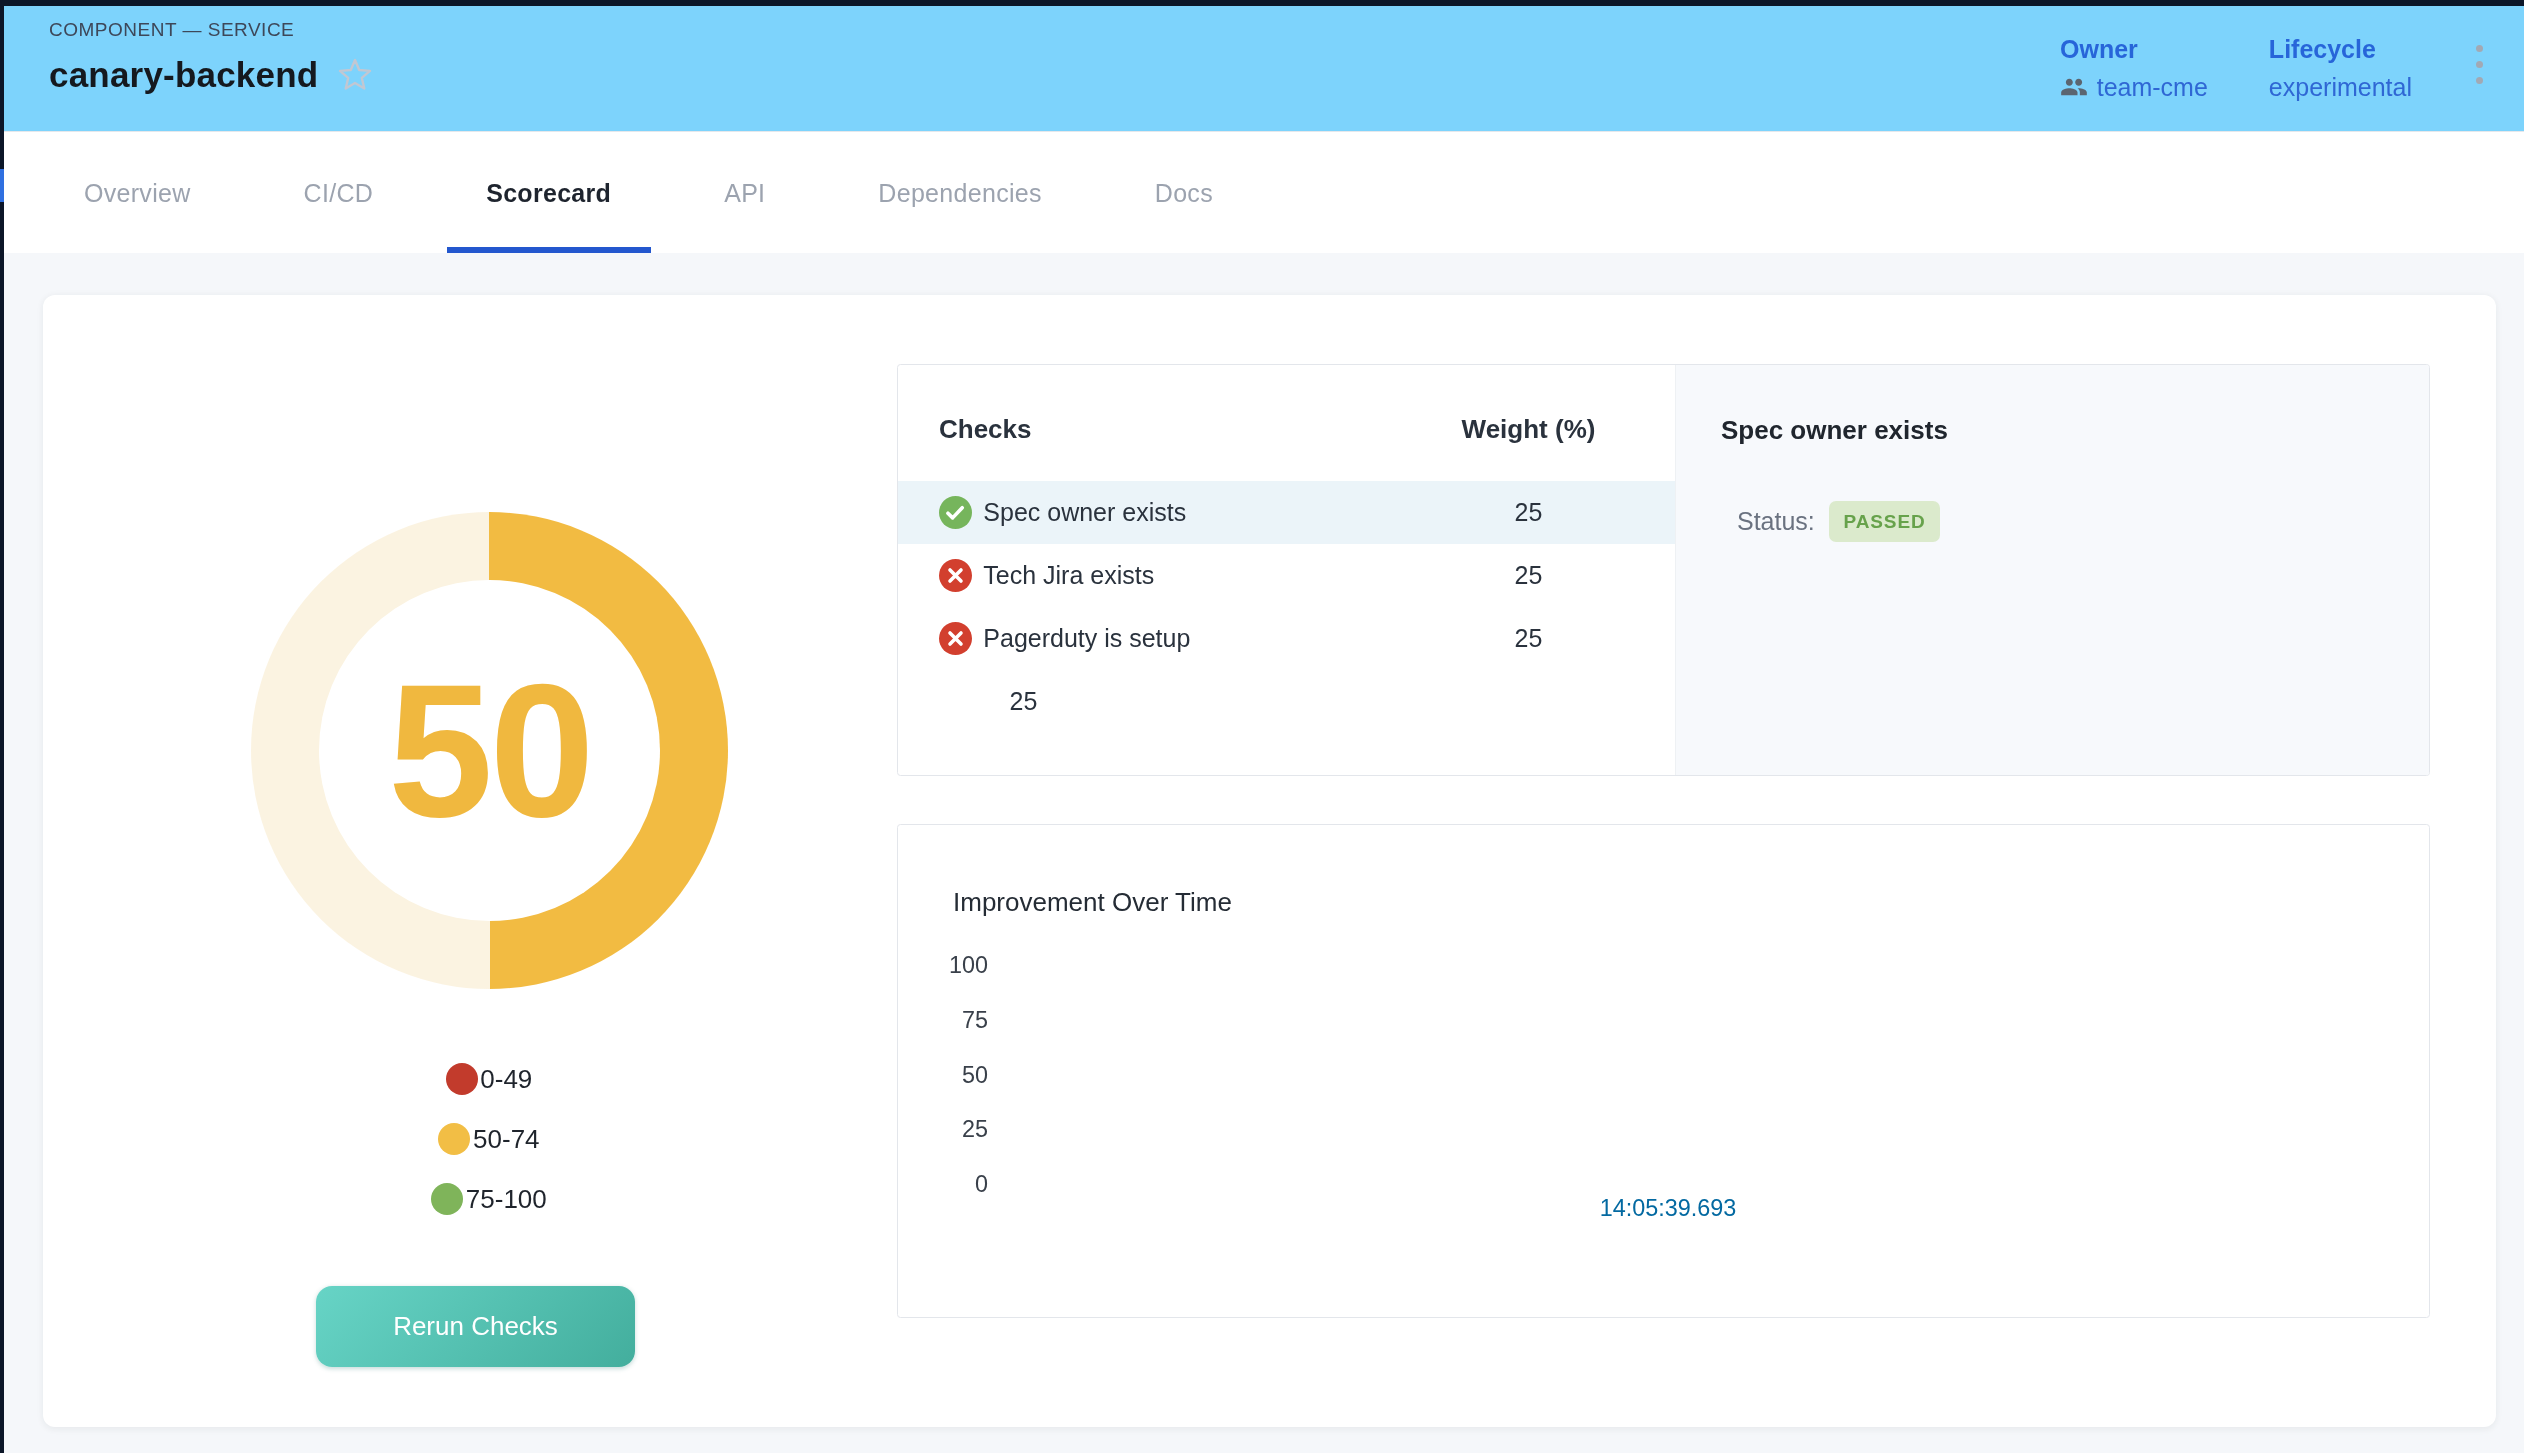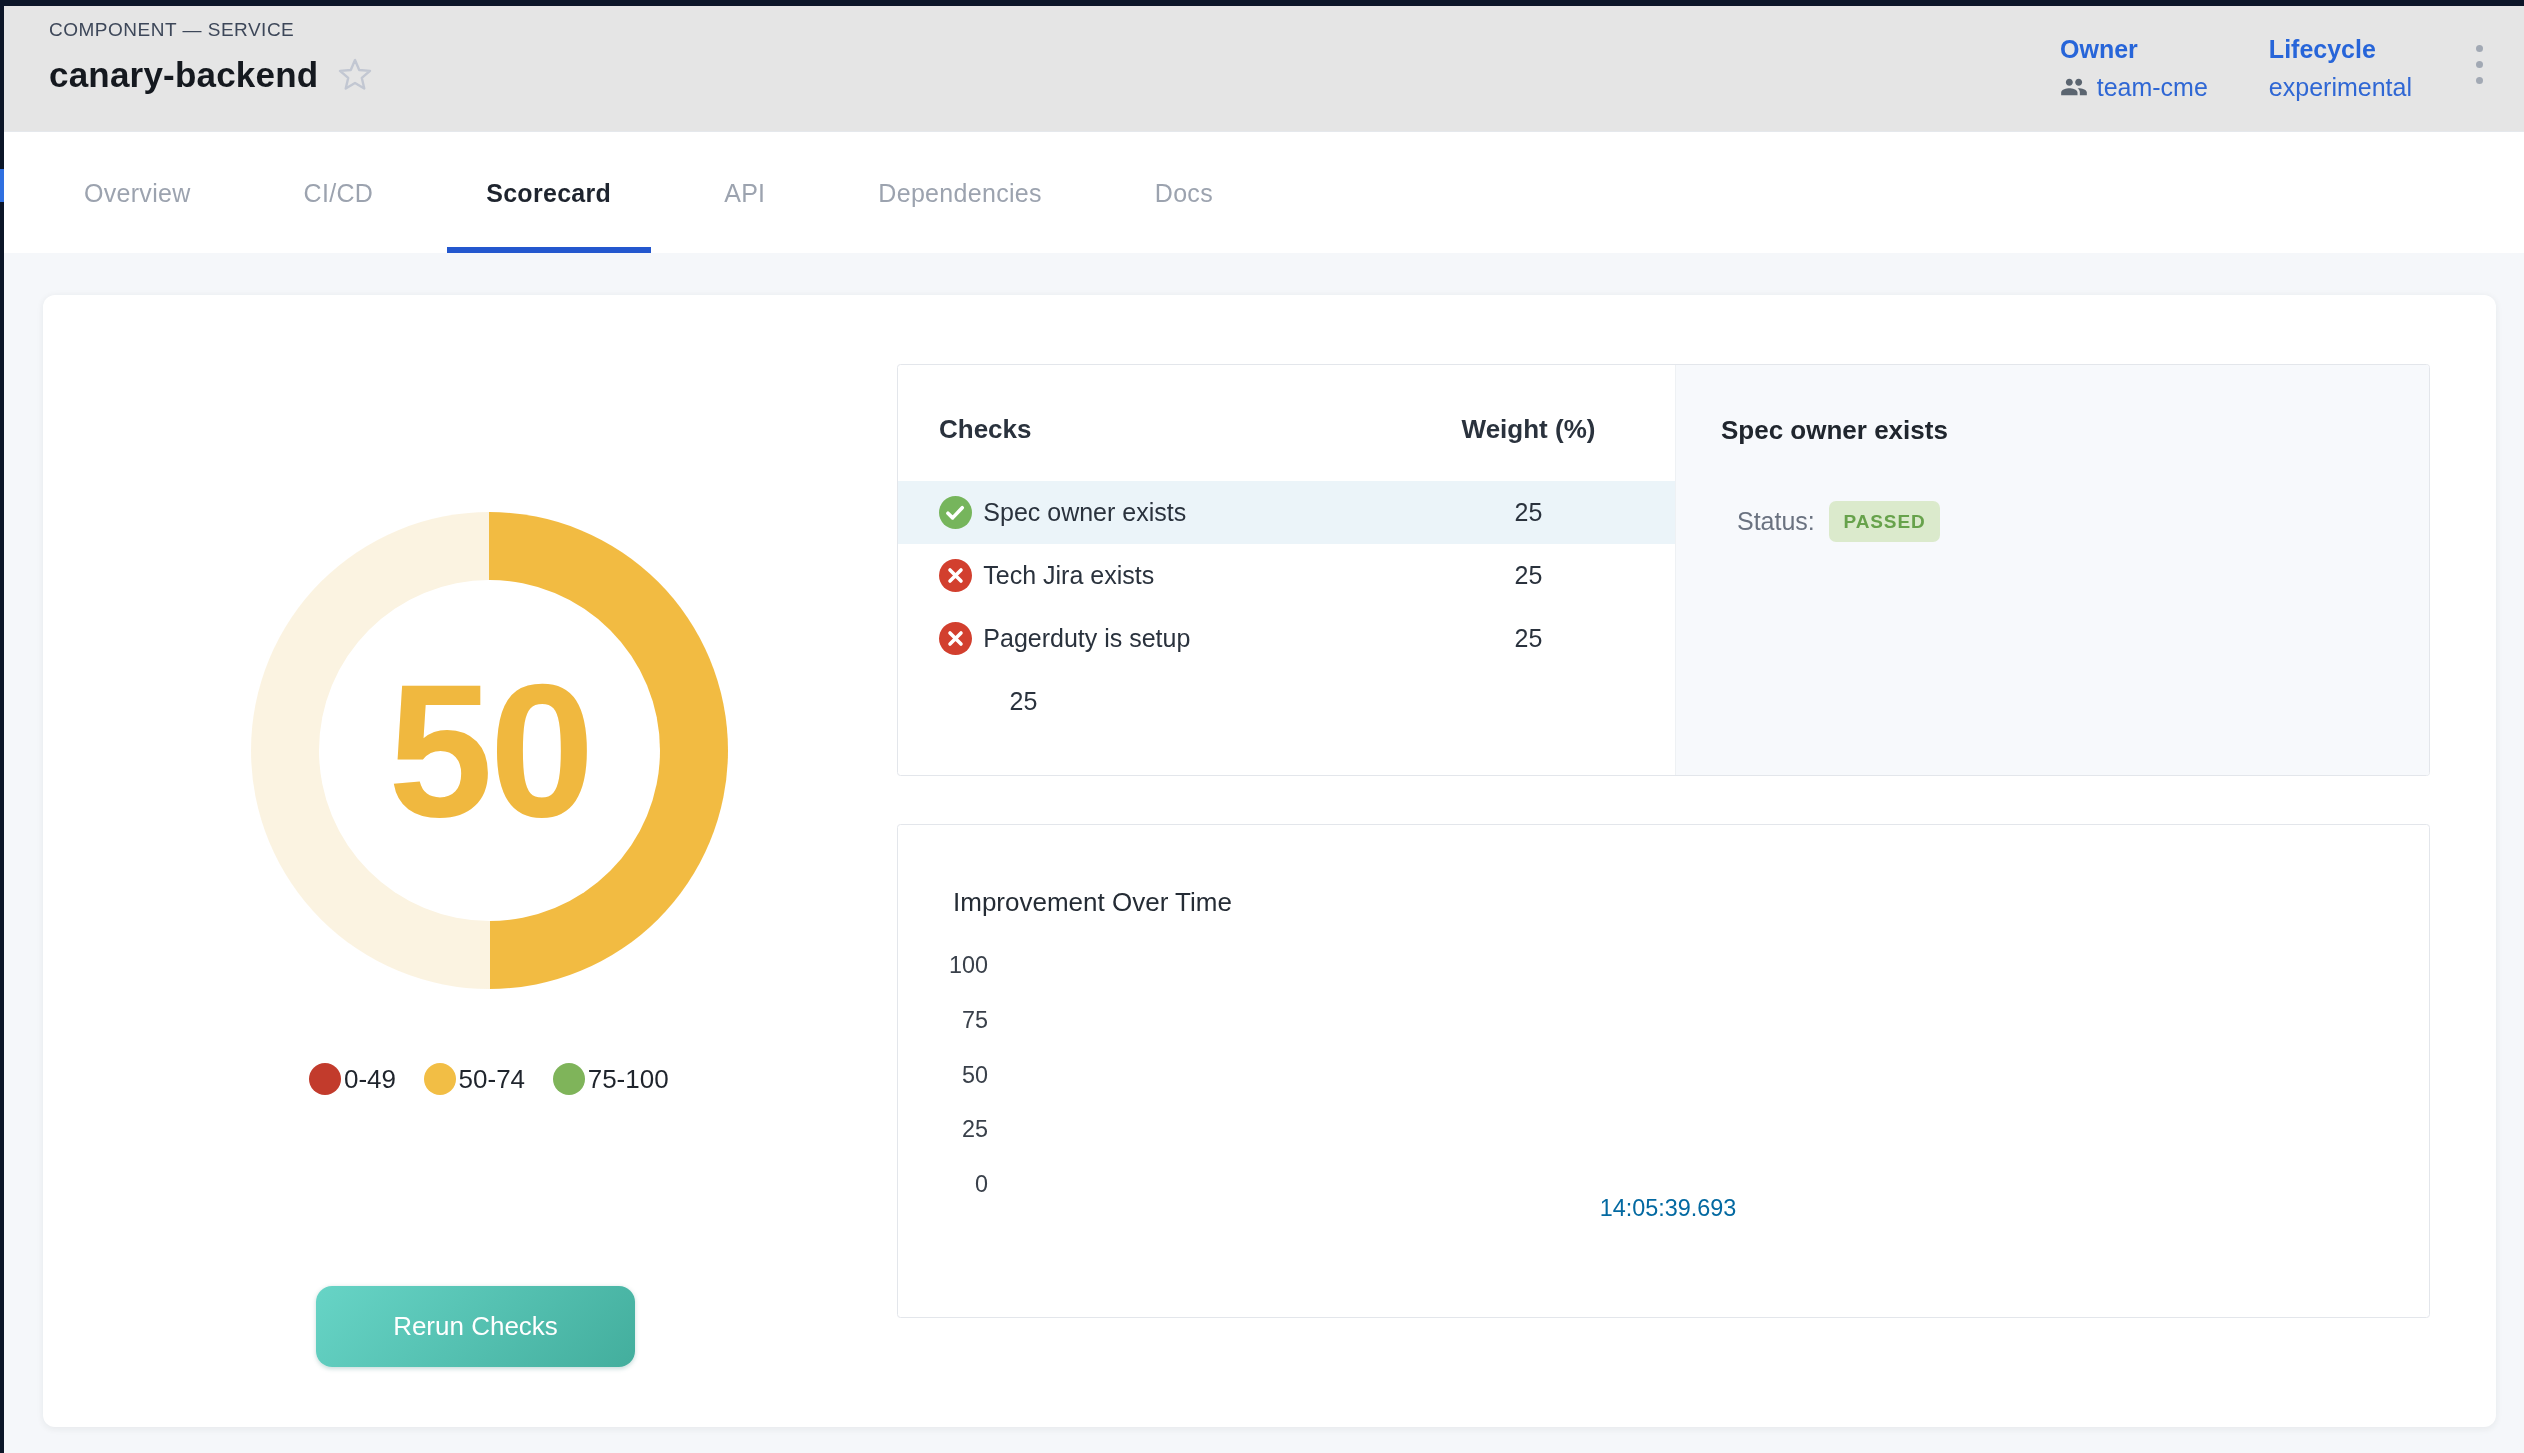--- a/index.html
+++ b/index.html
@@ -6,21 +6,21 @@
   html,body { width:2525px; height:1454px; overflow:hidden;
     font-family:"Liberation Sans", sans-serif; background:#ffffff; }
   .app { position:relative; width:2525px; height:1454px; }
 
   
   .edge-top { position:absolute; top:0; left:0; width:100%; height:6px; background:#0C1628; z-index:50; }
   .edge-left { position:absolute; top:0; left:0; width:4.3px; height:100%; background:#0C1628; z-index:50; }
   .edge-left-accent { position:absolute; top:169px; left:0; width:4.3px; height:33px; background:#2F6FE0; z-index:51; }
 
   
-  .entity-header { position:absolute; top:0; left:0; right:0; height:132px; background:#e5e5e5;
+  .entity-header { position:absolute; top:0; left:0; right:0; height:132px; background:#7dd3fc;
     border-bottom:0.9px solid #E5E8EC; display:flex; justify-content:space-between; }
   .header-left { padding:19px 0 0 49px; }
   .eyebrow { font-size:19px; letter-spacing:0.5px; color:#3D4759; font-weight:500; }
   .title-row { display:flex; align-items:center; margin-top:14px; }
   .entity-title { font-size:35px; font-weight:700; color:#15191F; letter-spacing:0.2px; }
   .star { margin-left:19px; width:36px; height:36px; color:#C2C7D2; cursor:pointer; }
   .header-right { display:flex; align-items:flex-start; gap:61px; padding:35px 40px 0 0; }
   .meta-label { font-size:25px; font-weight:700; color:#2765D9; }
   .meta-value { margin-top:8.7px; font-size:25px; color:#2F67D4; display:flex; align-items:center; gap:8.7px; }
   .people-ic { width:28px; height:28px; color:#5B6570; }
@@ -44,21 +44,21 @@
   
   .gauge-col { position:absolute; left:0; top:0; width:892px; height:100%; text-align:center; }
   .readiness-title { position:absolute; left:0; width:100%; top:71px; font-size:40px; font-weight:600; color:#6F7488; }
   .gauge { position:absolute; left:208px; top:217px; width:477px; height:477px; border-radius:50%;
     background:conic-gradient(#F2BB42 0 50%, #FBF3E1 50% 100%); }
   .gauge::before { content:""; position:absolute; left:68px; top:68px; width:341px; height:341px;
     border-radius:50%; background:#fff; }
   .gauge-score { position:absolute; inset:0; display:flex; align-items:center; justify-content:center;
     font-size:189px; font-weight:700; color:#F0B83F; letter-spacing:-3.5px; }
   .legend { position:absolute; left:0; top:768px; width:100%; display:flex; justify-content:center;
-    align-items:center; gap:28px; }
+    align-items:center; gap:28px;flex-direction:column; }
   .legend-item { display:flex; align-items:center; gap:2.6px; font-size:26px; color:#1F242C; }
   .dot { width:32px; height:32px; border-radius:50%; }
   .last-updated { position:absolute; left:0; top:920px; width:100%; font-size:27px; color:#20262E; }
   .rerun-btn { position:absolute; left:273px; top:991px; width:319px; height:81px; border:none;
     border-radius:16px; background:linear-gradient(135deg,#67D4C6 0%,#43AE9D 100%);
     color:#fff; font-size:26px; font-family:inherit; cursor:pointer; box-shadow:0 1.7px 4.3px rgba(40,120,110,.25); }
 
   
   .checks-card { position:absolute; left:854px; top:69px; width:1533px; height:412px; background:#fff;
     border:0.9px solid #E3E6EB; border-radius:3.5px; display:flex; overflow:hidden; }

